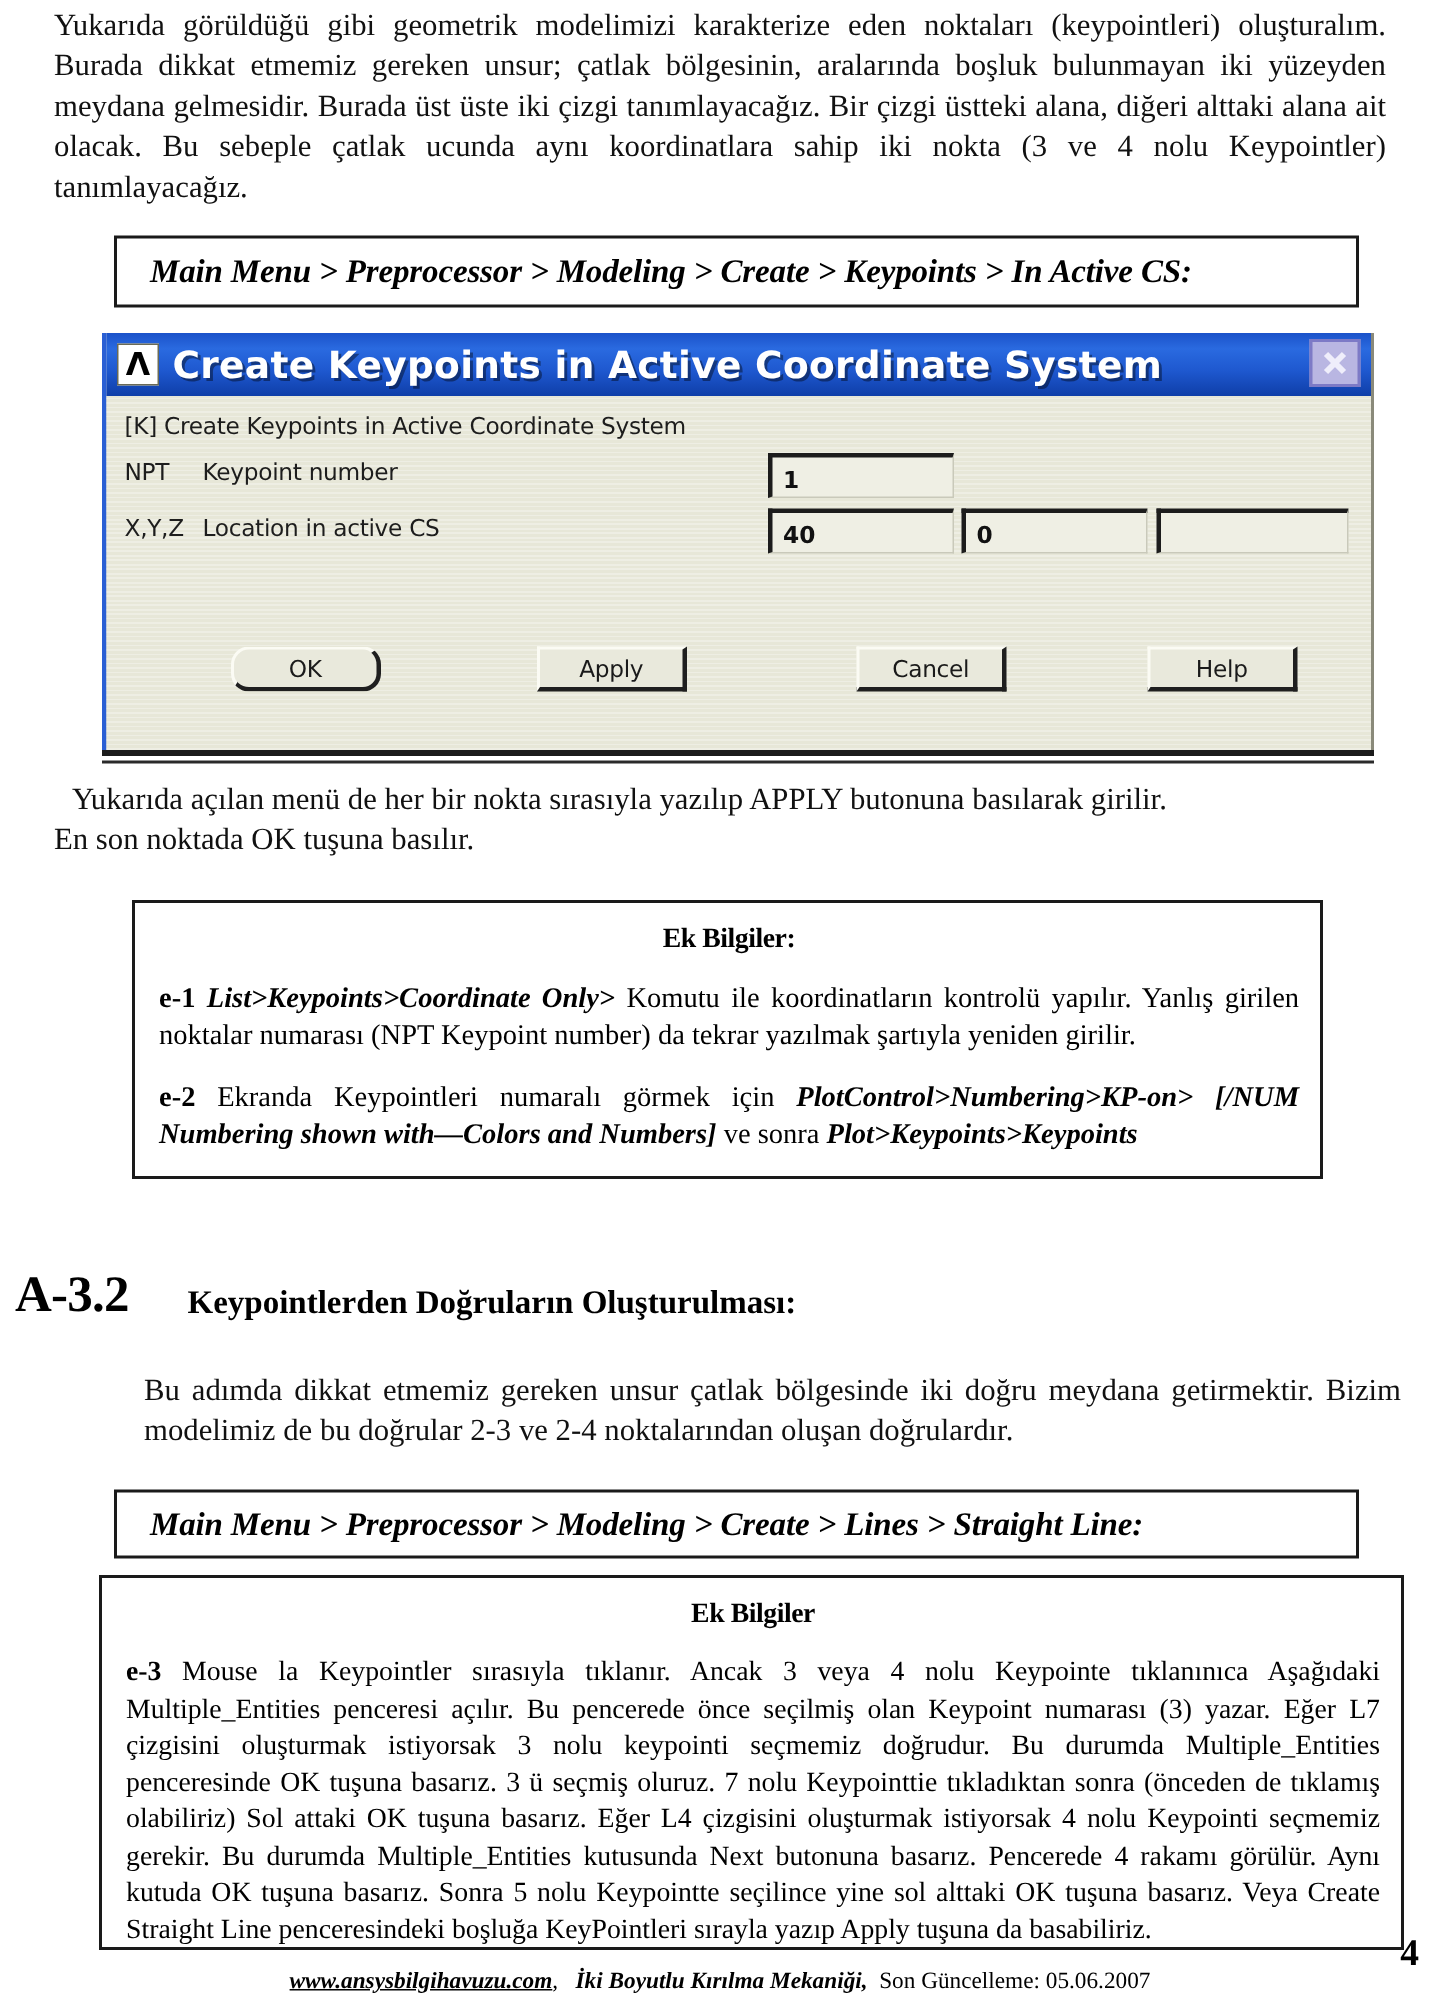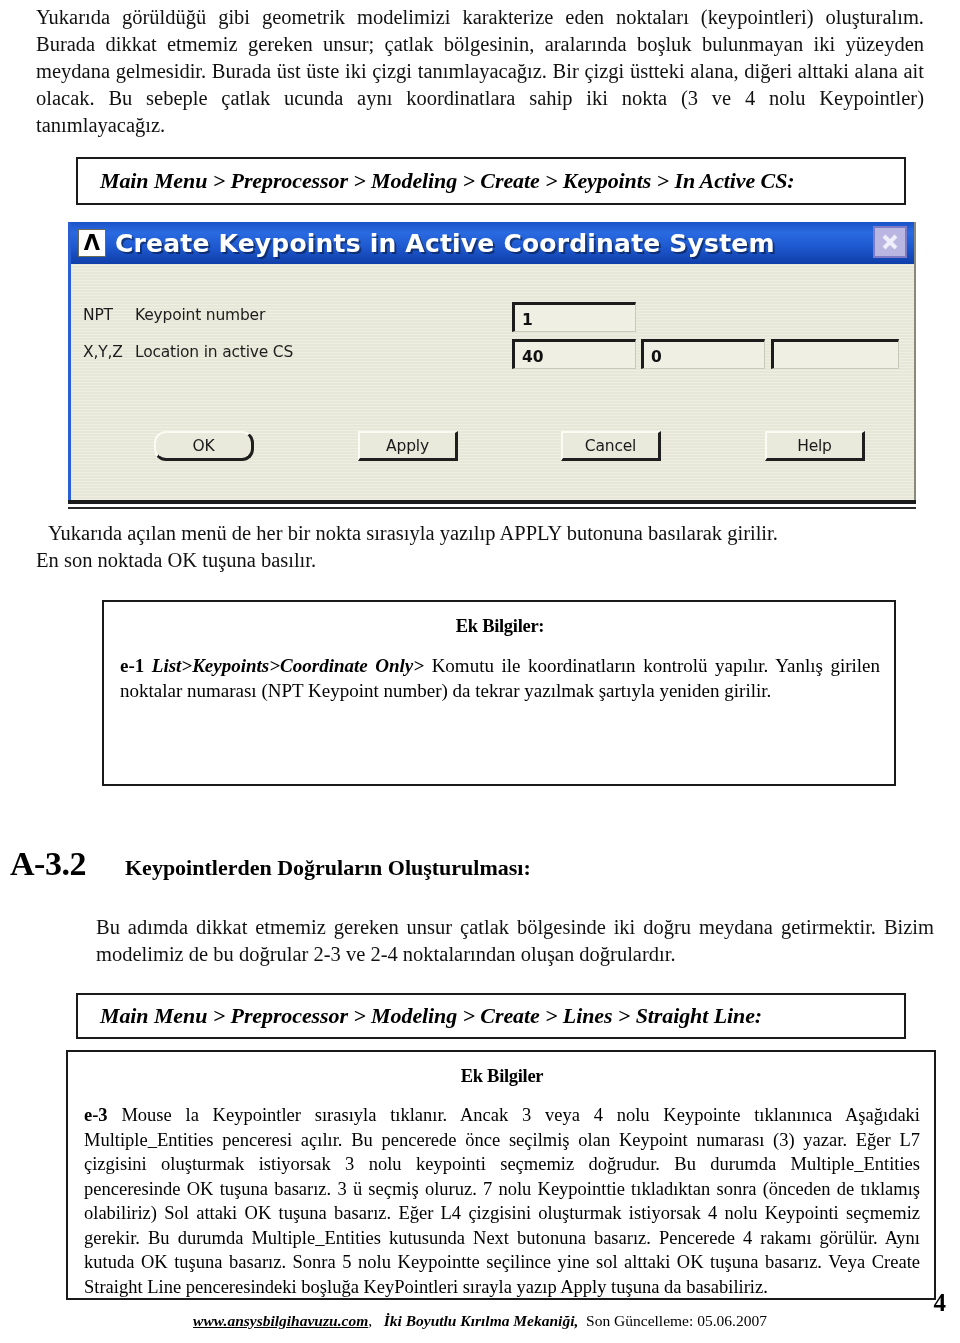--- a/index.html
+++ b/index.html
@@ -247,50 +247,58 @@
     <span id="dlg-title">Create Keypoints in Active Coordinate System</span>
     <span id="dlg-close">
       <svg width="20" height="20" viewBox="0 0 20 20" aria-hidden="true">
         <path d="M4 4 L16 16 M16 4 L4 16" stroke="#efeefb" stroke-width="4" stroke-linecap="butt"></path>
       </svg>
     </span>
   </div>
 
   <div id="dlg-body">
 
+    <div class="dlg-label" style="left:12px; top:11px;">[K]  Create Keypoints in Active Coordinate System</div>
 
     <div class="dlg-label" style="left:12px; top:42px;">NPT</div>
     <div class="dlg-label" style="left:64px; top:42px;">Keypoint number</div>
     <div class="dlg-input" style="left:441px; top:38px; width:124px; height:30px;">1</div>
 
     <div class="dlg-label" style="left:12px; top:79px;">X,Y,Z</div>
     <div class="dlg-label" style="left:64px; top:79px;">Location in active CS</div>
     <div class="dlg-input" style="left:441px; top:75px; width:124px; height:30px;">40</div>
     <div class="dlg-input" style="left:570px; top:75px; width:124px; height:30px;">0</div>
     <div class="dlg-input" style="left:700px; top:75px; width:128px; height:30px;"></div>
 
     <div class="dlg-btn" style="left:83px; top:167px;border-radius:12px;">OK</div>
     <div class="dlg-btn" style="left:287px; top:167px;">Apply</div>
-    <div class="dlg-btn" style="left:490px; top:167px;">Cancel</div>
+    <div class="dlg-btn" style="left:500px; top:167px;">Cancel</div>
     <div class="dlg-btn" style="left:694px; top:167px;">Help</div>
   </div>
 </div>
 
 <div class="para nojust" style="left:48px; top:520px; width:890px;">Yukarıda açılan menü de her bir nokta sırasıyla yazılıp APPLY butonuna basılarak girilir.</div>
 <div class="para nojust" style="left:36px; top:547px; width:890px;">En son noktada OK tuşuna basılır.</div>
 
-<div class="infobox" style="left:102px; top:600px; width:794px; height:186px;">
+<div class="infobox" style="left:88px; top:600px; width:794px; height:186px;">
   <div class="infotitle">Ek Bilgiler:</div>
 
   <p class="infopara">
     <span class="b">e-1</span>
     <span class="bi">List&gt;Keypoints&gt;Coordinate Only&gt;</span>
     <span>Komutu ile  koordinatların kontrolü yapılır. Yanlış girilen noktalar numarası (NPT Keypoint number) da tekrar yazılmak şartıyla yeniden girilir.</span>
   </p>
 
+  <p class="infopara">
+    <span class="b">e-2</span>
+    <span>Ekranda Keypointleri numaralı görmek için</span>
+    <span class="bi">PlotControl&gt;Numbering&gt;KP-on&gt;  [/NUM Numbering shown with—Colors and Numbers]</span>
+    <span>ve sonra</span>
+    <span class="bi">Plot&gt;Keypoints&gt;Keypoints</span>
+  </p>
 </div>
 
 <div id="sec-num">A-3.2</div>
 <div id="sec-title">Keypointlerden Doğruların Oluşturulması:</div>
 
 <div class="para" style="left:96px; top:914px; width:838px;">Bu adımda dikkat etmemiz gereken unsur çatlak bölgesinde iki doğru meydana getirmektir. Bizim modelimiz de bu doğrular 2-3 ve 2-4  noktalarından oluşan doğrulardır.</div>
 
 <div class="pathbox" style="left:76px; top:993px; width:830px; height:46px;">
   <span class="pathtext">Main Menu &gt; Preprocessor &gt; Modeling &gt; Create &gt; Lines &gt; Straight Line:</span>
 </div>

